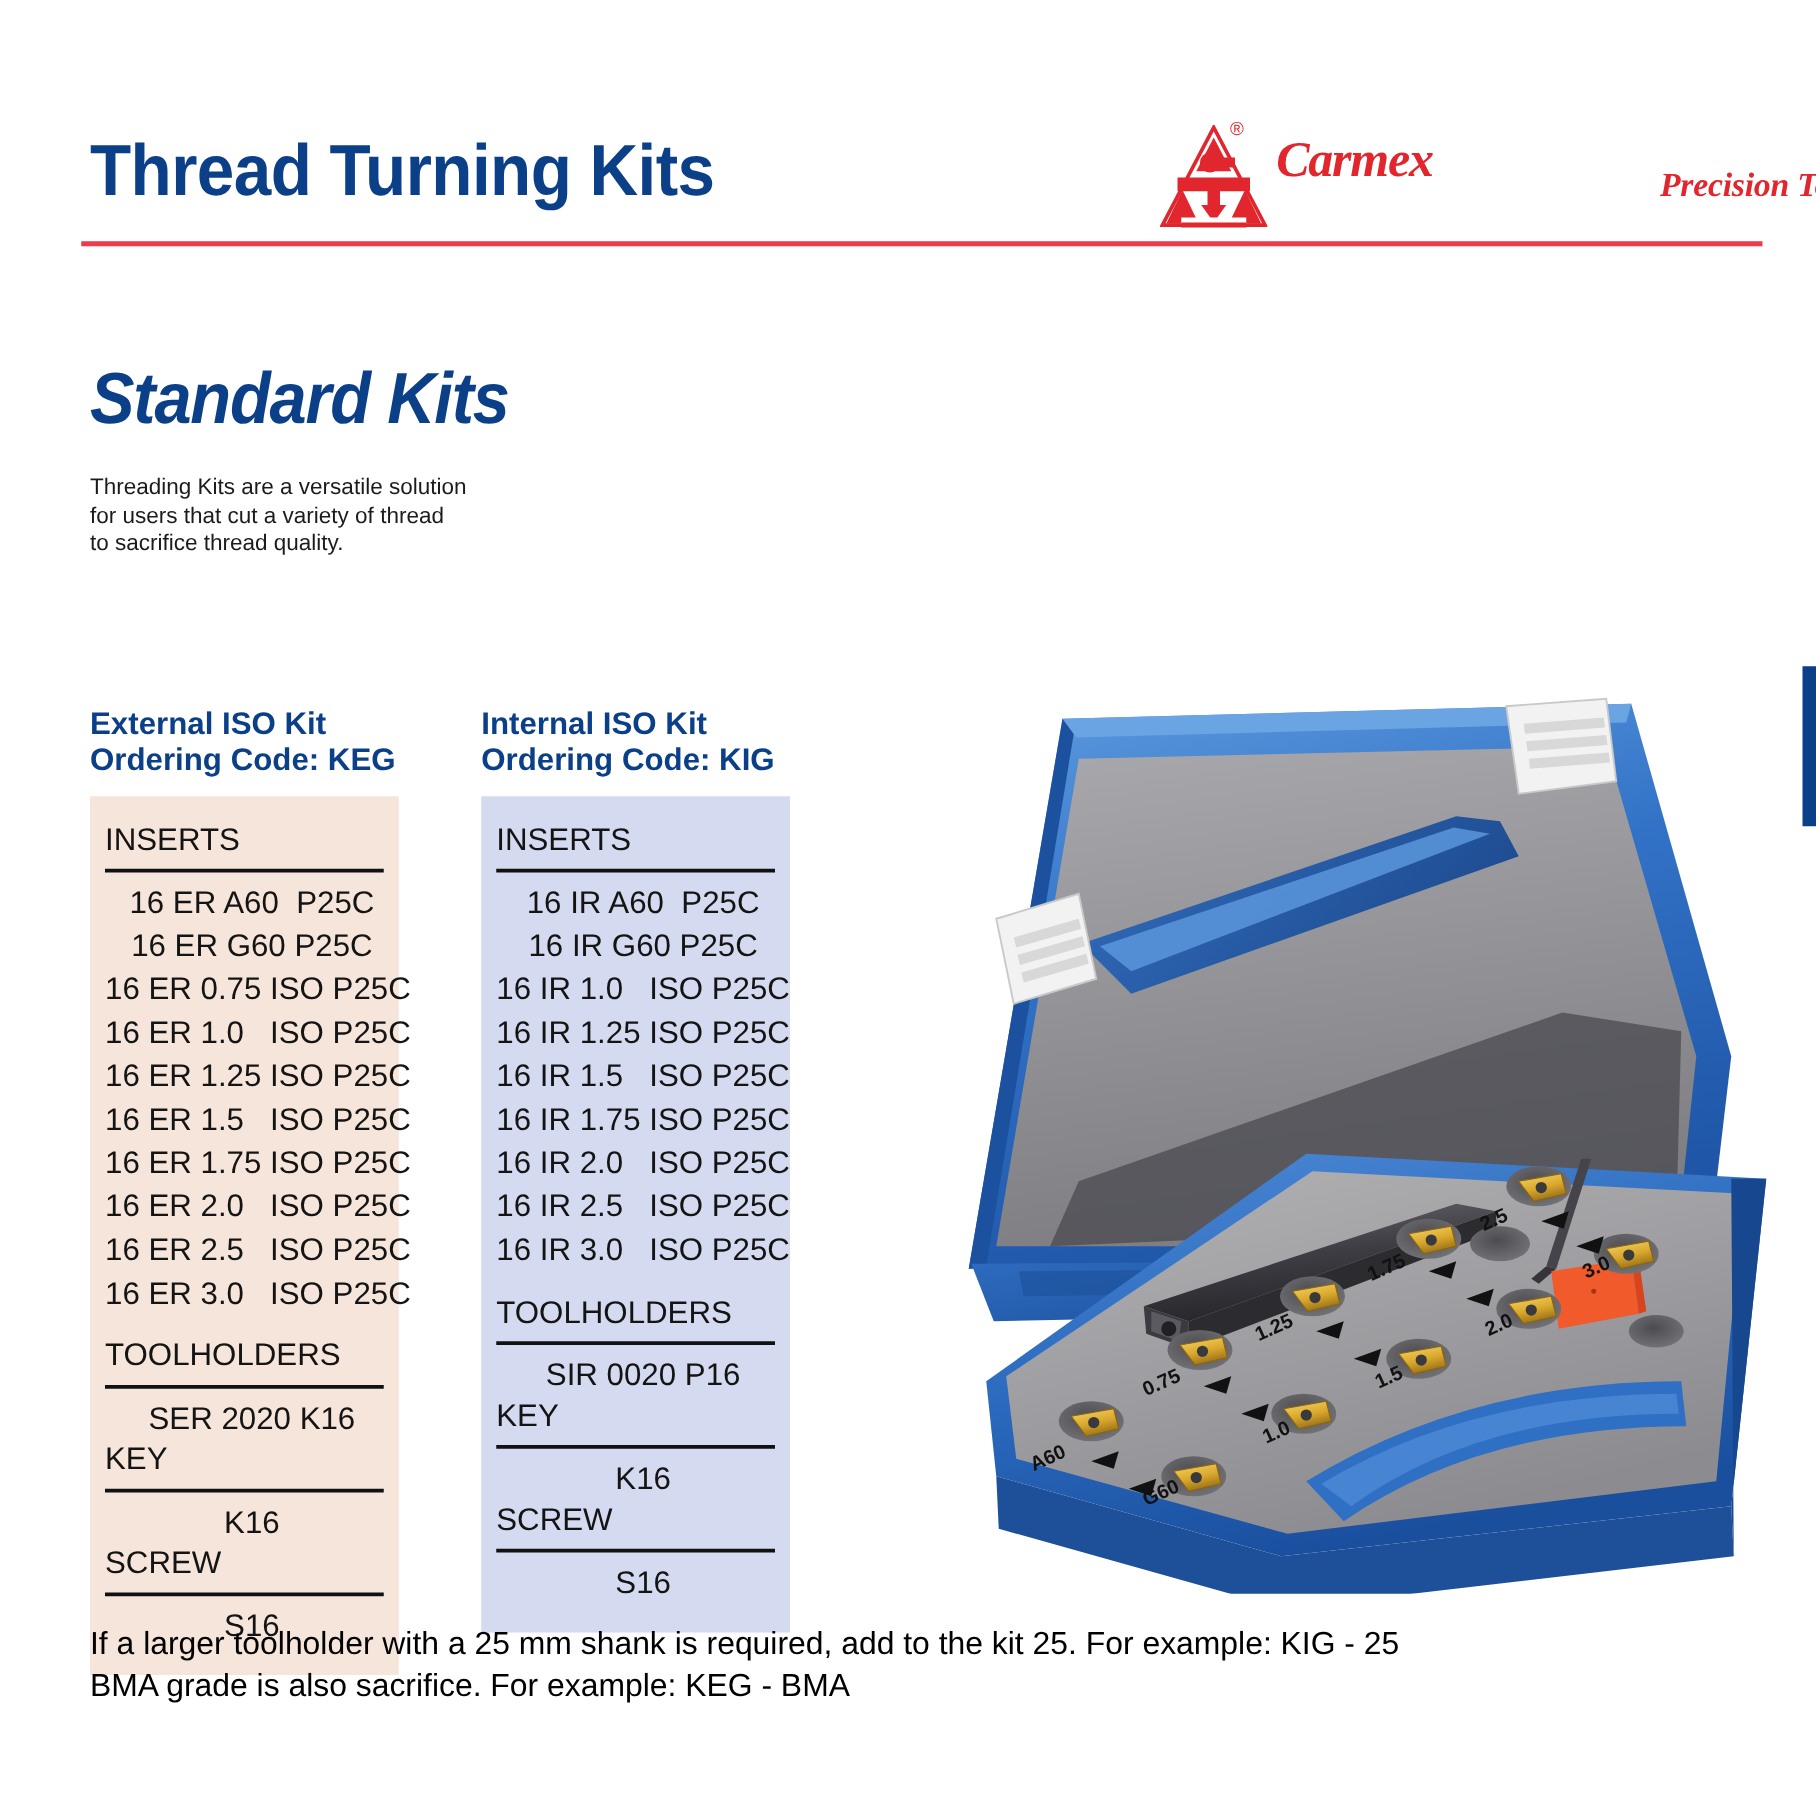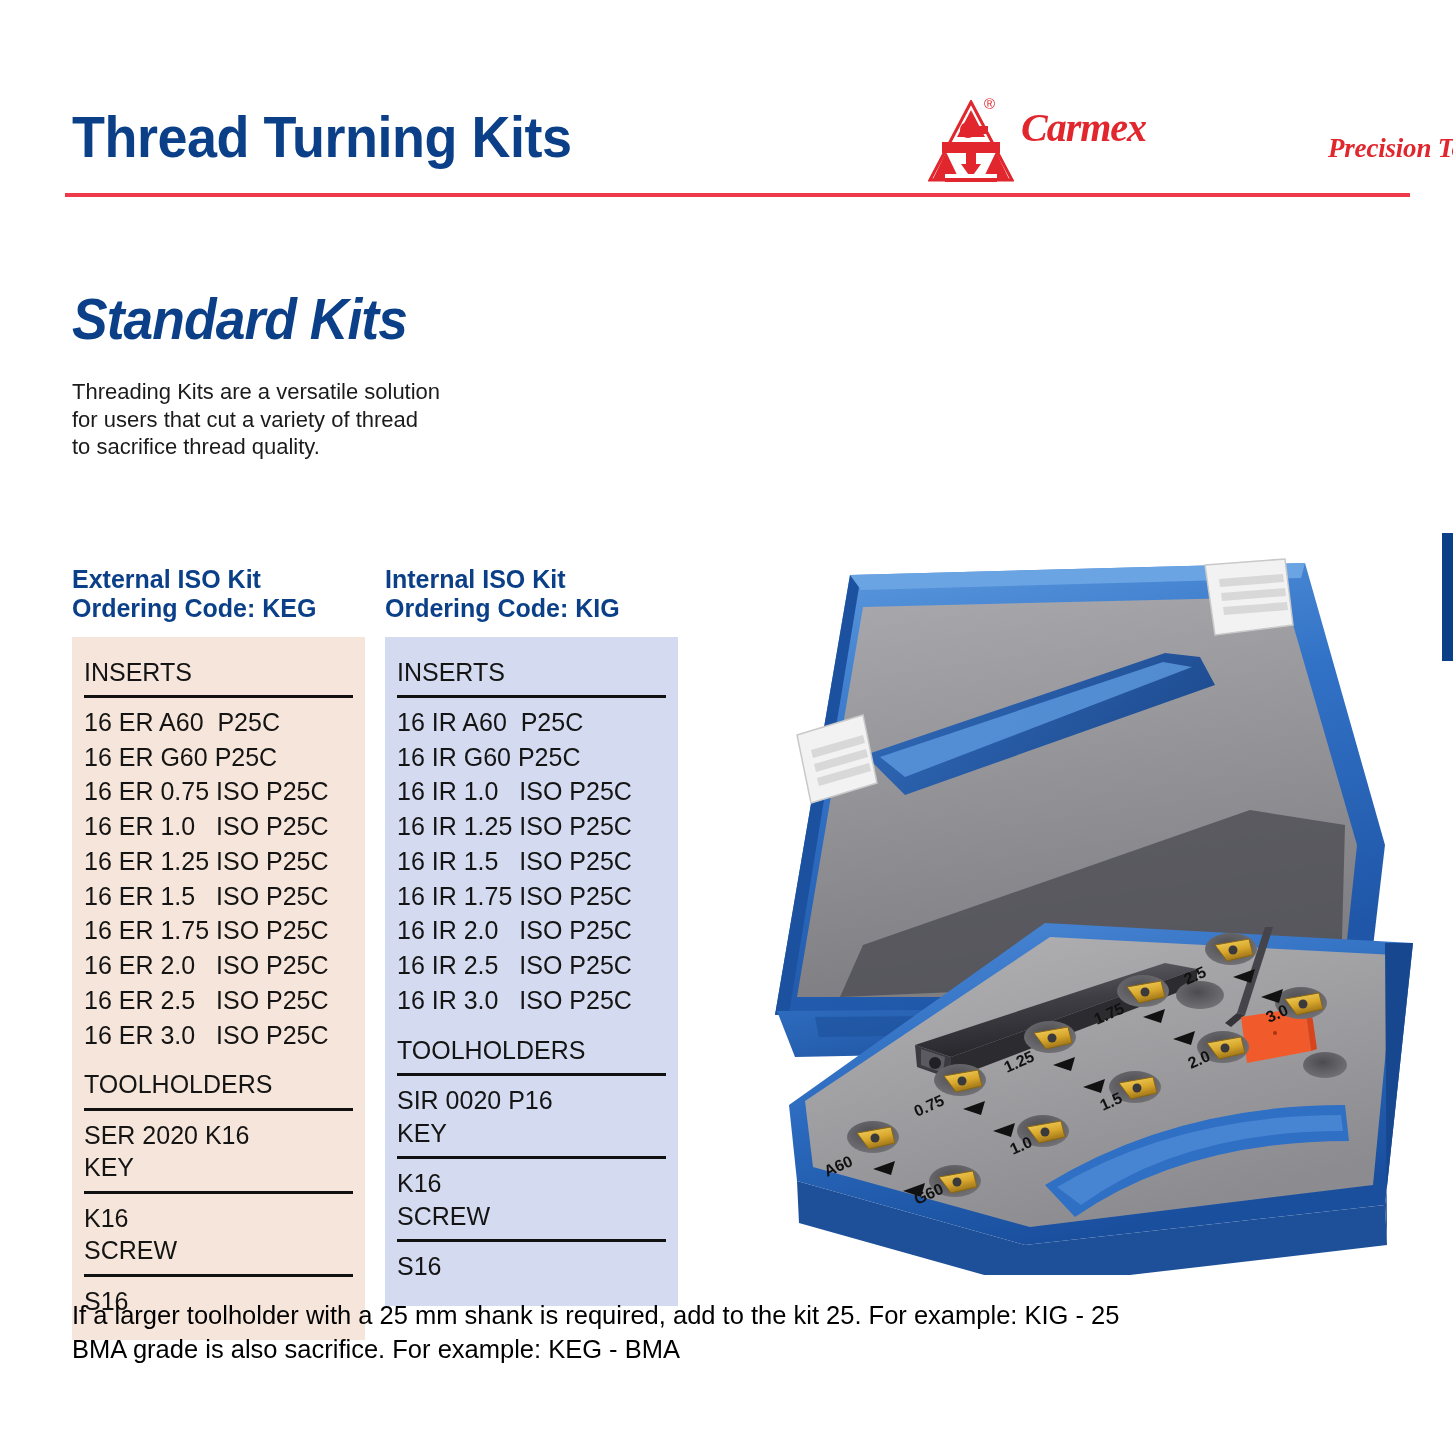--- a/index.html
+++ b/index.html
@@ -43,45 +43,45 @@
 
   
   #section-title{
     position:absolute;left:72px;top:290px;
     font-size:58px;font-weight:bold;font-style:italic;color:#0b4089;
     letter-spacing:-1px;line-height:1;
     transform:scaleX(0.92);transform-origin:left center;
   }
   #intro{
     position:absolute;left:72px;top:378px;width:560px;
-    font-size:22px;color:#1b1b1b;line-height:1.26;
+    font-size:18px;color:#1b1b1b;line-height:1.26;
   }
   #intro div{white-space:nowrap;}
 
   
   .kit-col{position:absolute;top:565px;}
   #kit-external{left:72px;}
   #kit-internal{left:385px;}
 
   .kit-heading{
     font-size:25px;font-weight:bold;color:#0b4089;line-height:1.17;
     margin:0 0 13px 0;
   }
   .kit-heading div{white-space:nowrap;}
 
-  .kit-panel{width:293px;padding:20px 0 22px 0;box-sizing:border-box;}
+  .kit-panel{width:247px;padding:20px 0 22px 0;box-sizing:border-box;}
   #kit-external .kit-panel{background:#f6e5da;}
   #kit-internal .kit-panel{background:#d4daef;}
 
   .kit-group{margin:0;}
   .group-label{
     font-size:25px;color:#141414;padding:0 0 3px 12px;line-height:1.25;
   }
   .group-rule{height:3px;background:#111;margin:4px 12px 7px 12px;}
-  .group-items{padding:0 0 0 12px;}
+  .group-items{padding:0 0 0 12px;text-align:center;}
   .kit-item{
     font-size:25px;color:#141414;line-height:1.39;white-space:pre;
   }
   .spacer-sm{height:17px;}
 
   
   #footnote{
     position:absolute;left:72px;top:1298px;width:1180px;
     font-size:25.5px;color:#000000;line-height:1.35;
   }

